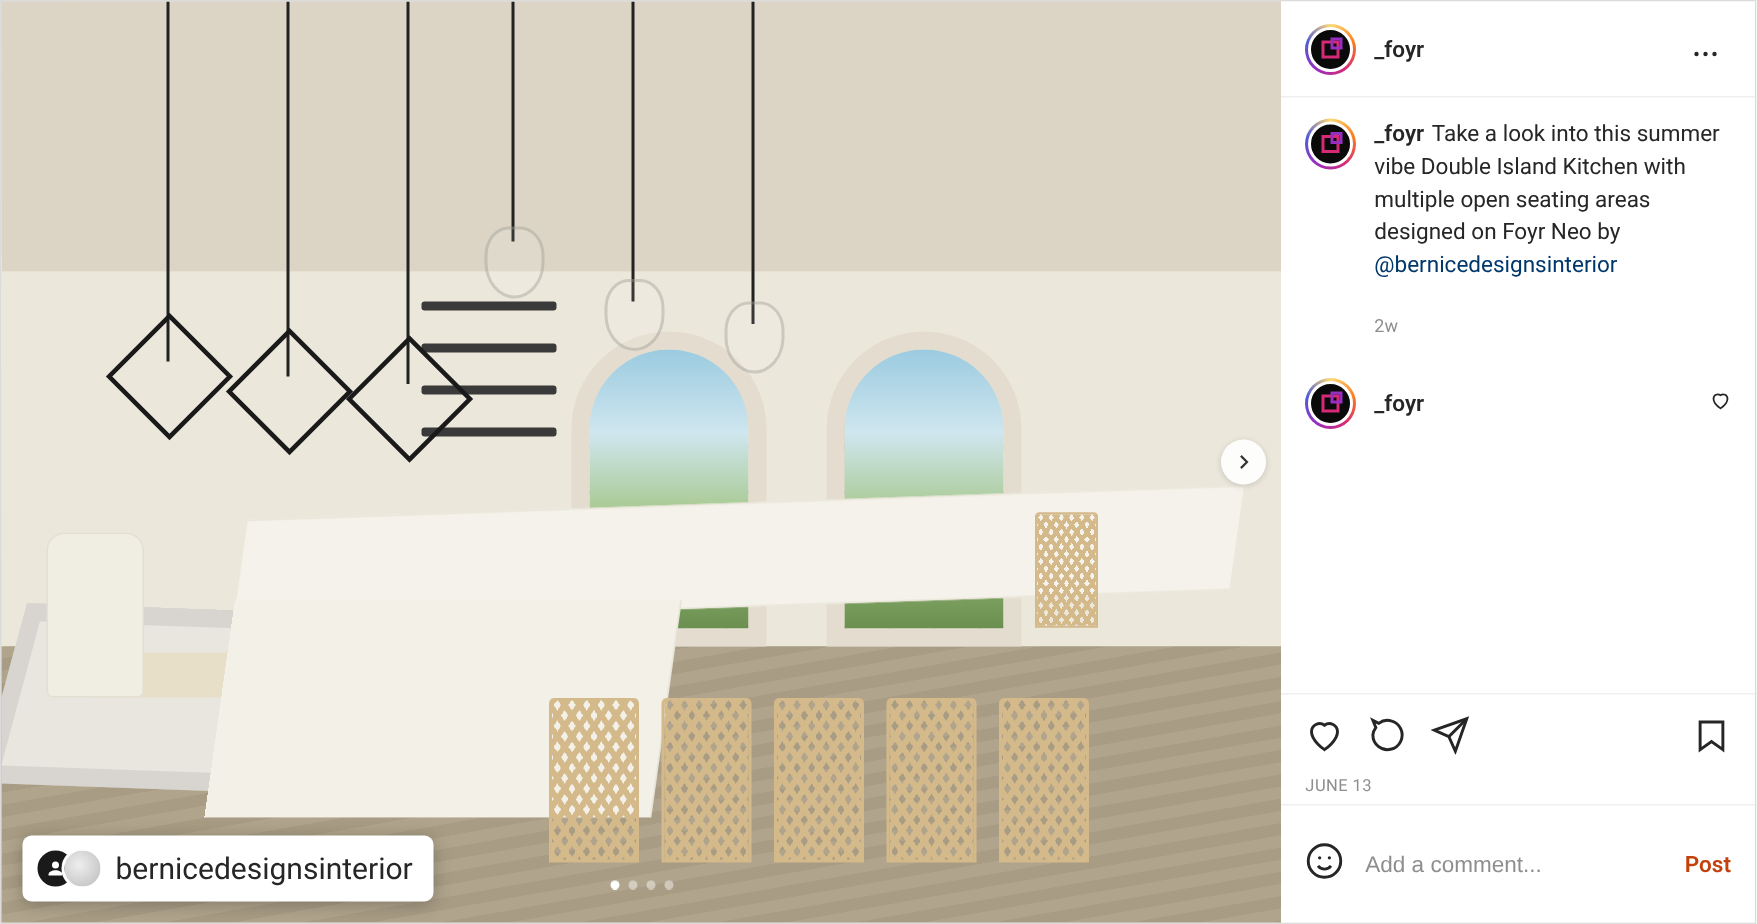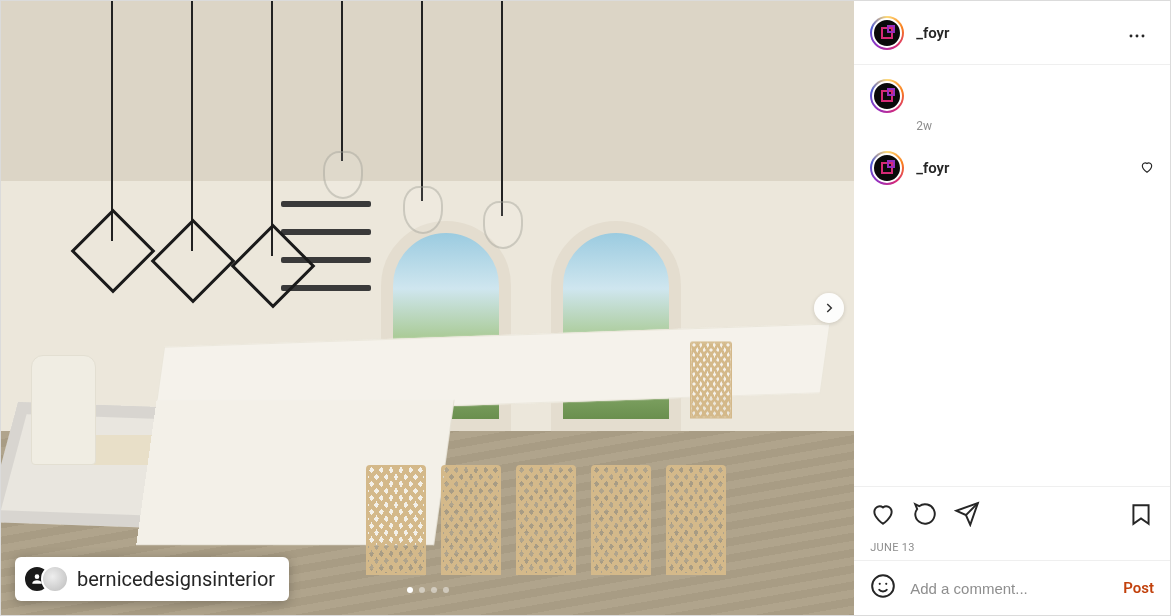--- a/index.html
+++ b/index.html
@@ -109,38 +109,38 @@
     .caption-area {
       flex:1; overflow-y:auto; padding:14px 16px;
     }
     .caption-row { display:flex; gap:12px; margin-bottom:6px;}
     .caption-row .avatar{flex-shrink:0;}
     .caption-text { font-size:15px; line-height:1.45; color:#262626;}
     .caption-text .un{font-weight:600; margin-right:5px;}
     .caption-text .mention{color:#00376b; cursor:pointer;}
     .caption-text p{margin-bottom:16px;}
     .check-emoji{display:inline-block;width:17px;height:17px;background:#22c55e;color:#fff;font-size:12px;line-height:17px;text-align:center;vertical-align:-2px;}
-    .time-small{font-size:12px;color:#8e8e8e;margin-left:46px;margin-bottom:18px;display:block;}
+    .time-small{font-size:12px;color:#8e8e8e;margin-left:46px;margin-bottom:28px;display:block;}
     .comment-row{display:flex;align-items:center;gap:12px;}
     .comment-row .un2{font-weight:600;font-size:15px;color:#262626;}
     .comment-row .heart-small{margin-left:auto;cursor:pointer;}
     .comment-row .heart-small svg{width:14px;height:14px;fill:none;stroke:#262626;stroke-width:2;}
 
     .actions {
       border-top:1px solid #efefef; padding:10px 16px 6px;
     }
     .action-row{display:flex;align-items:center;gap:16px;}
     .action-row .spacer{flex:1;}
     .act-btn{cursor:pointer;padding:4px 0;}
     .act-btn svg{width:26px;height:26px;fill:none;stroke:#262626;stroke-width:1.8;}
     .likes{font-weight:600;font-size:15px;color:#262626;margin-top:8px;cursor:pointer;}
     .post-date{font-size:11px;color:#8e8e8e;letter-spacing:.3px;margin-top:6px;}
 
     .add-comment{
-      border-top:1px solid #efefef;display:flex;align-items:center;padding:12px 16px;gap:14px;
+      border-top:1px solid #efefef;display:flex;align-items:center;padding:24px 16px;gap:14px;
     }
     .emoji-btn{cursor:pointer;}
     .emoji-btn svg{width:26px;height:26px;fill:none;stroke:#262626;stroke-width:1.8;}
     .comment-input{flex:1;border:none;outline:none;font-size:15px;color:#262626;}
     .comment-input::placeholder{color:#8e8e8e;}
     .post-btn{color:#c2410c;font-weight:600;font-size:15px;cursor:pointer;}
   </style>
 </head>
 <body>
 
@@ -230,20 +230,23 @@
     </div>
 
     <div class="caption-area">
       <div class="caption-row">
         <div class="avatar">
           <div class="avatar-inner">
               <div class="sq"></div>
             </div>
         </div>
         <div class="caption-text">
+          <p>
+            <span class="un">_foyr</span><span>Take a look into this summer vibe Double Island Kitchen with multiple open seating areas designed on Foyr Neo by </span><span class="mention">@bernicedesignsinterior</span>
+          </p>
         </div>
       </div>
       <span class="time-small">2w</span>
 
       <div class="comment-row">
         <div class="avatar">
           <div class="avatar-inner">
               <div class="sq"></div>
             </div>
         </div>

